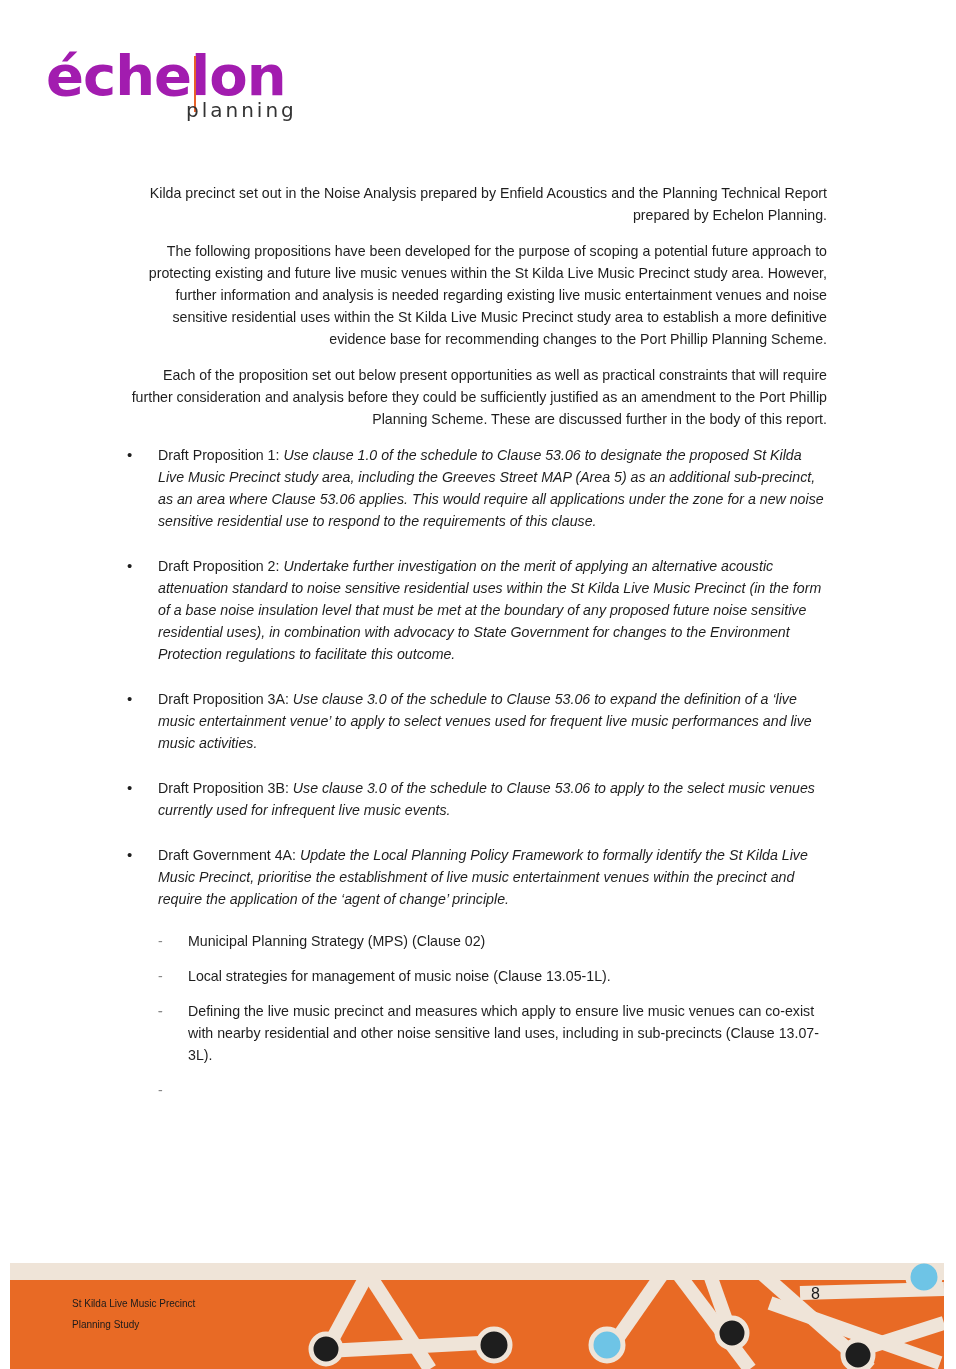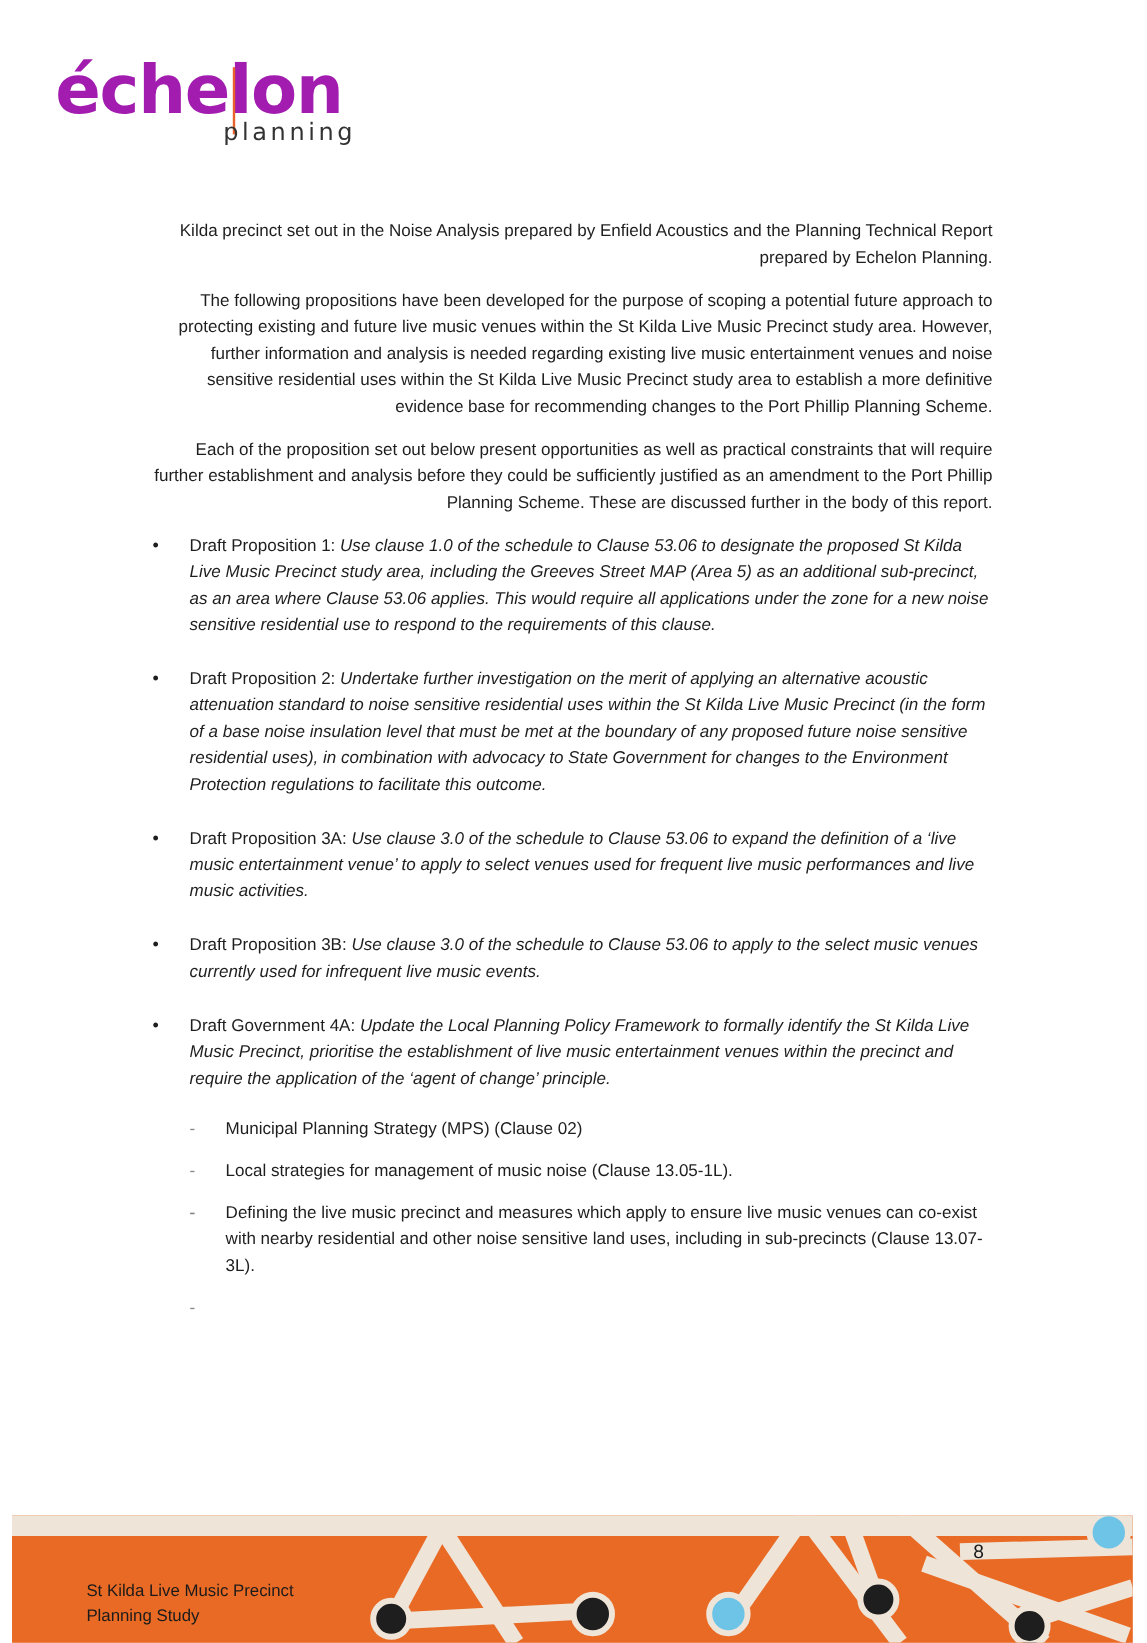--- a/index.html
+++ b/index.html
@@ -34,37 +34,37 @@
     .clauses li { position: relative; padding-left: 30px; margin-bottom: 13px; }
     .clauses li .dash { position: absolute; left: 0; top: 0; color: #888; }
 
     .footer {
       position: absolute; left: 10px; top: 1263px; width: 934px; height: 106px;
       background: #e86a25; overflow: hidden;
     }
     .footer-strip { position: absolute; left: 0; top: 0; width: 100%; height: 17px; background: #efe4d8; }
     .footer svg { position: absolute; left: 0; top: 0; }
     .footer-title {
-      position: absolute; left: 62px; top: 52px; font-size: 14px; line-height: 21px; color: #1b1b1b;
+      position: absolute; left: 62px; top: 30px; font-size: 10px; line-height: 21px; color: #1b1b1b;
     }
     .page-num { position: absolute; left: 801px; top: 22px; font-size: 16px; color: #1b1b1b; }
   </style>
 </head>
 <body>
 
 <div class="logo">
   <div class="logo-main">échelon</div>
   <div class="logo-bar"></div>
   <div class="logo-sub">planning</div>
 </div>
 
 <div class="content">
   <p>Kilda precinct set out in the Noise Analysis prepared by Enfield Acoustics and the Planning Technical Report prepared by Echelon Planning.</p>
   <p>The following propositions have been developed for the purpose of scoping a potential future approach to protecting existing and future live music venues within the St Kilda Live Music Precinct study area.  However, further information and analysis is needed regarding existing live music entertainment venues and noise sensitive residential uses within the St Kilda Live Music Precinct study area to establish a more definitive evidence base for recommending changes to the Port Phillip Planning Scheme.</p>
-  <p>Each of the proposition set out below present opportunities as well as practical constraints that will require further establishment and analysis before they could be sufficiently justified as an amendment to the Port Phillip Planning Scheme.  These are discussed further in the body of this report.</p>
+  <p>Each of the proposition set out below present opportunities as well as practical constraints that will require further consideration and analysis before they could be sufficiently justified as an amendment to the Port Phillip Planning Scheme.  These are discussed further in the body of this report.</p>
 
   <ul class="props">
     <li>
       <span class="bullet">•</span>
       <span>Draft Proposition 1: </span><em>Use clause 1.0 of the schedule to Clause 53.06 to designate the proposed St Kilda Live Music Precinct study area, including the Greeves Street MAP (Area 5) as an additional sub-precinct, as an area where Clause 53.06 applies. This would require all applications under the zone for a new noise sensitive residential use to respond to the requirements of this clause.</em>
     </li>
     <li>
       <span class="bullet">•</span>
       <span>Draft Proposition 2: </span><em>Undertake further investigation on the merit of applying an alternative acoustic attenuation standard to noise sensitive residential uses within the St Kilda Live Music Precinct (in the form of a base noise insulation level that must be met at the boundary of any proposed future noise sensitive residential uses), in combination with advocacy to State Government for changes to the Environment Protection regulations to facilitate this outcome.</em>
     </li>

